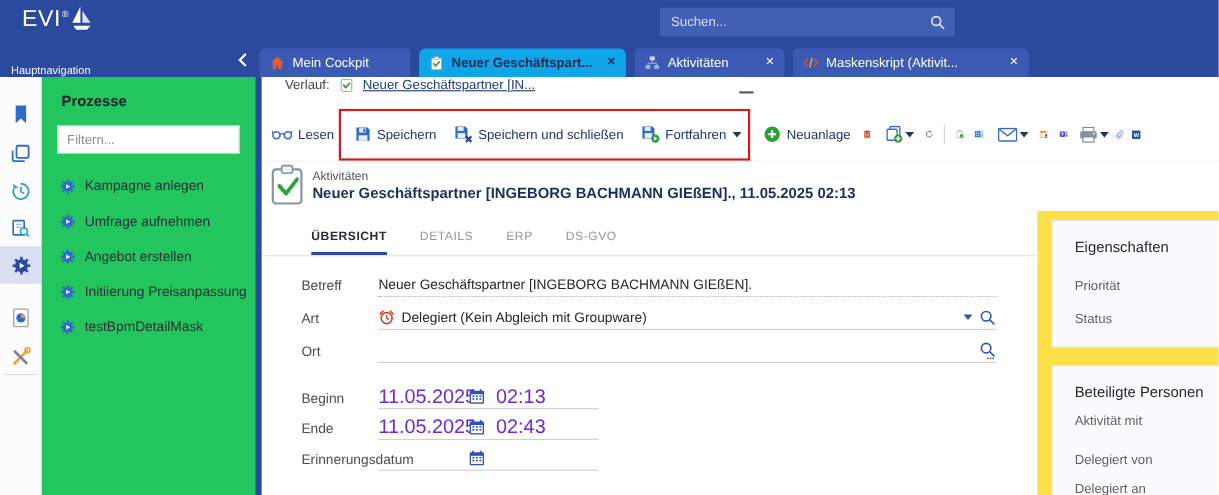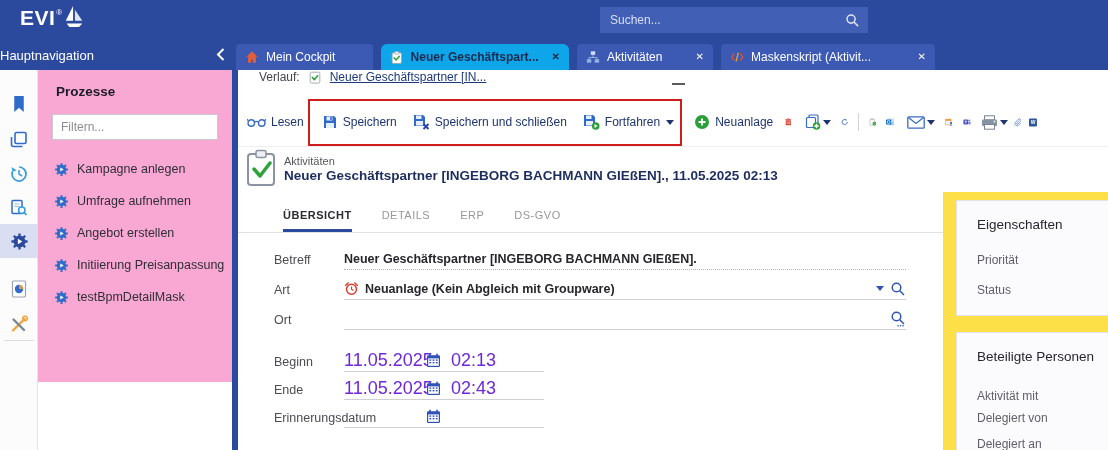--- a/index.html
+++ b/index.html
@@ -4,48 +4,48 @@
 <style>
   * { margin:0; padding:0; box-sizing:border-box; }
   html,body { width:1108px; height:450px; }
   body { position:relative; overflow:hidden; background:#fff;
          font-family:"Liberation Sans", sans-serif; font-size:12px; color:#333; }
   .abs { position:absolute; }
 
   
   .topbar { left:0; top:0; width:1108px; height:40px; background:#2b4a9e; }
   .logo { left:20px; top:6px; display:flex; align-items:flex-start; color:#fff; }
-  .logo-text { font-size:21px; font-weight:bold; letter-spacing:.5px; }
+  .logo-text { font-size:21px; font-weight:normal; letter-spacing:.5px; }
   .logo-reg { font-size:8px; margin:2px 1px 0 1px; }
   .search-box { left:600px; top:7px; width:268px; height:26px; background:#4160b5; display:flex; align-items:center; }
   .search-box input { flex:1; height:100%; background:transparent; border:none; outline:none;
                       color:#fff; font:12px "Liberation Sans",sans-serif; padding:0 8px 0 10px; }
   .search-box input::placeholder { color:#d9dff4; }
   .scope-btn { left:876px; top:7px; width:120px; height:26px; background:#4160b5; color:#fff;
                display:flex; align-items:center; justify-content:center; gap:8px; font-size:12.5px; cursor:pointer; }
 
   
   .tabbar { left:0; top:40px; width:1108px; height:30px; background:#2b4a9e; }
-  .nav-title-row { left:0; top:0; width:232px; height:30px; display:flex; align-items:center;
-                   color:#fff; font-size:13px; }
+  .nav-title-row { left:0; top:0; width:232px; height:30px; display:flex; align-items:flex-end;
+                   color:#fff; font-size:10px; padding-left:10px; }
   .nav-collapse { left:216px; top:8px; }
   .tab { top:4px; height:26px; display:flex; align-items:center; gap:7px; padding:0 9px;
          font-size:12px; color:#fff; background:#3c59b4; border-radius:4px 4px 0 0; cursor:pointer; white-space:nowrap; overflow:hidden; }
   .tab.active { background:#0ea5e9; color:#1b2a4e; border-radius:6px 6px 0 0; font-weight:bold; }
   .tab .close { margin-left:auto; font-size:10px; line-height:1; padding-left:6px; cursor:pointer; }
   .tab.active .close { color:#1b2a4e; }
 
   
   .left-rail { left:0; top:70px; width:38px; height:380px; background:#fcfcfd; border-right:1px solid #e4e4e8; }
   .rail-ic { left:7px; width:24px; height:24px; display:flex; align-items:center; justify-content:center; cursor:pointer; }
   .rail-sel { left:0; top:154px; width:38px; height:34px; background:#d9def2; }
   .rail-div { left:4px; top:270px; width:30px; height:1px; background:#dcdce2; }
 
   
-  .proc-panel { left:38px; top:70px; width:194px; height:312px; background:#f9a8d4; }
+  .proc-panel { left:38px; top:70px; width:194px; height:380px; background:#22c55e; }
   .proc-title { left:18px; top:14px; font-size:13.5px; font-weight:bold; color:#1c1c28; }
   .filter-box { left:14px; top:44px; width:166px; height:26px; border:1px solid #c9c9cf; background:#fff;
                 display:flex; align-items:center; }
   .filter-box input { flex:1; border:none; outline:none; background:transparent;
                       font:12px "Liberation Sans",sans-serif; color:#555; padding:0 4px 0 8px; }
   .filter-box input::placeholder { color:#8d8d95; }
   .proc-item { left:10px; width:180px; height:30px; display:flex; align-items:center; gap:8px;
                padding-left:6px; font-size:12.5px; color:#2e2e36; cursor:pointer; white-space:nowrap; }
 
   
@@ -77,21 +77,21 @@
   .dtabs { left:0; top:0; width:705px; height:41px; border-bottom:1px solid #e1e1e5;
            display:flex; align-items:flex-end; gap:30px; padding-left:45px; }
   .dtab { font-size:11px; letter-spacing:.5px; color:#95979d; padding-bottom:11px; cursor:pointer;margin-top:36px; }
   .dtab.active { color:#2b2b33; font-weight:bold; box-shadow:inset 0 -3px 0 #2b4a9f; }
 
   .flabel { left:36px; font-size:12.5px; color:#4c4c52; }
   .fval { left:106px; width:562px; height:22px; display:flex; align-items:center; gap:6px;
           font-size:12.5px; color:#26262c; }
   .u-dot { border-bottom:1px dotted #aeb0b8; }
   .u-sol { border-bottom:1px solid #cfd0d4; }
-  .fval .grow { flex:1;font-weight:bold; }
+  .fval .grow { flex:1; }
   .dval { left:106px; width:200px; height:22px; display:flex; align-items:center;
           font-size:18px; color:#6d28d9; border-bottom:1px solid #cfd0d4; }
   .dval .date { width:80px; }
   .dval .time { margin-left:10px; }
   .dval .cal { margin-left:2px; cursor:pointer; }
 
   
   .right-panel { left:943px; top:192px; width:165px; height:258px; background:#fde047; }
   .card { left:13px; width:160px; background:#fbfbfd; border:1px solid #e2e2e7; }
   .card-title { left:20px; font-size:13.5px; color:#26262e; }
@@ -456,21 +456,21 @@
     <span class="grow">Neuer Geschäftspartner [INGEBORG BACHMANN GIEßEN].</span>
   </div>
 
   <div class="abs flabel" style="top:91px">Art</div>
   <div class="abs fval u-sol" style="top:86px">
     <svg width="15" height="15" viewBox="0 0 15 15">
       <path d="M3 3 1.2 4.8M12 3l1.8 1.8M4.6 1.6 2.6 3.4M10.4 1.6l2 1.8" stroke="#d6402f" stroke-width="1.4"></path>
       <circle cx="7.5" cy="8.2" r="5" fill="#fff" stroke="#d6402f" stroke-width="1.5"></circle>
       <path d="M7.5 5.4v2.8l2 1.4" stroke="#d6402f" stroke-width="1.2" fill="none"></path>
     </svg>
-    <span class="grow">Neuanlage (Kein Abgleich mit Groupware)</span>
+    <span class="grow">Delegiert (Kein Abgleich mit Groupware)</span>
     <div class="caret" style="border-top-color:#2f55b0"></div>
     <svg width="16" height="16" viewBox="0 0 16 16">
       <circle cx="6.5" cy="6.5" r="4.3" fill="none" stroke="#2f55b0" stroke-width="1.5"></circle>
       <path d="M9.8 9.8 14 14" stroke="#2f55b0" stroke-width="1.5"></path>
     </svg>
   </div>
 
   <div class="abs flabel" style="top:121px">Ort</div>
   <div class="abs fval u-sol" style="top:116px">
     <span class="grow"></span>
@@ -541,17 +541,17 @@
 </div>
 
 <div class="abs right-panel">
   <div class="abs card" style="top:8px; height:116px">
     <div class="abs card-title" style="top:16px">Eigenschaften</div>
     <div class="abs card-field" style="top:52px">Priorität</div>
     <div class="abs card-field" style="top:82px">Status</div>
   </div>
   <div class="abs card" style="top:140px; height:130px">
     <div class="abs card-title" style="top:16px">Beteiligte Personen</div>
-    <div class="abs card-field" style="top:56px">Aktivität mit</div>
+    <div class="abs card-field" style="top:42px">Aktivität mit</div>
     <div class="abs card-field" style="top:78px">Delegiert von</div>
     <div class="abs card-field" style="top:104px">Delegiert an</div>
   </div>
 </div>
 
 </body></html>

